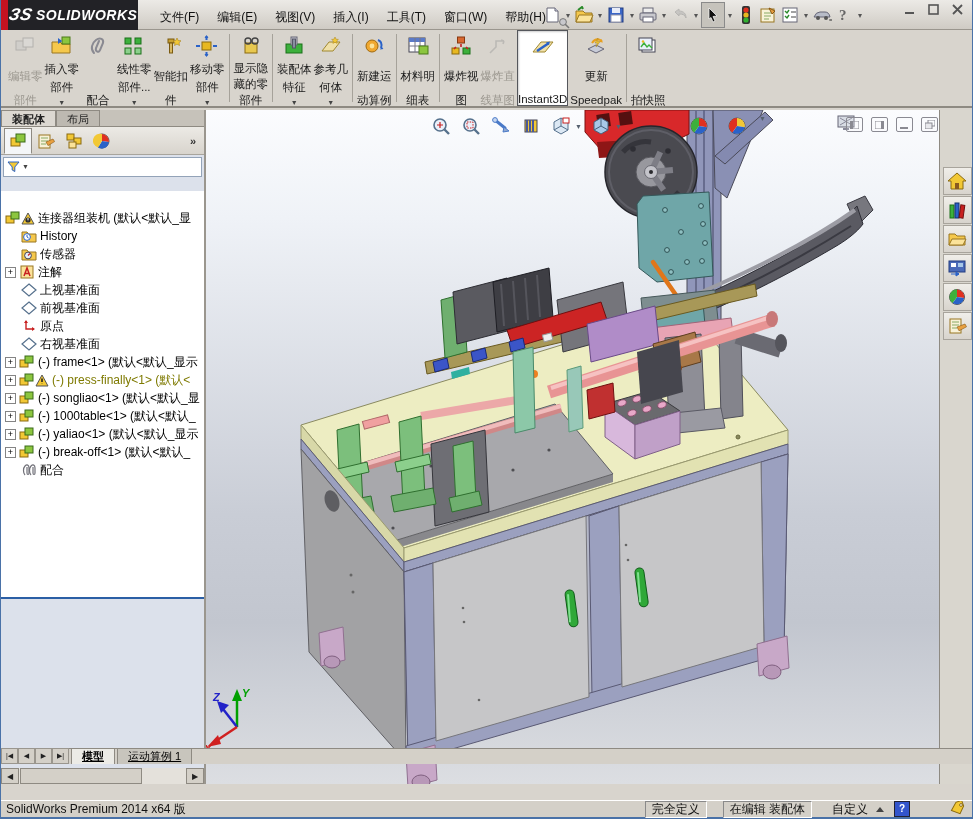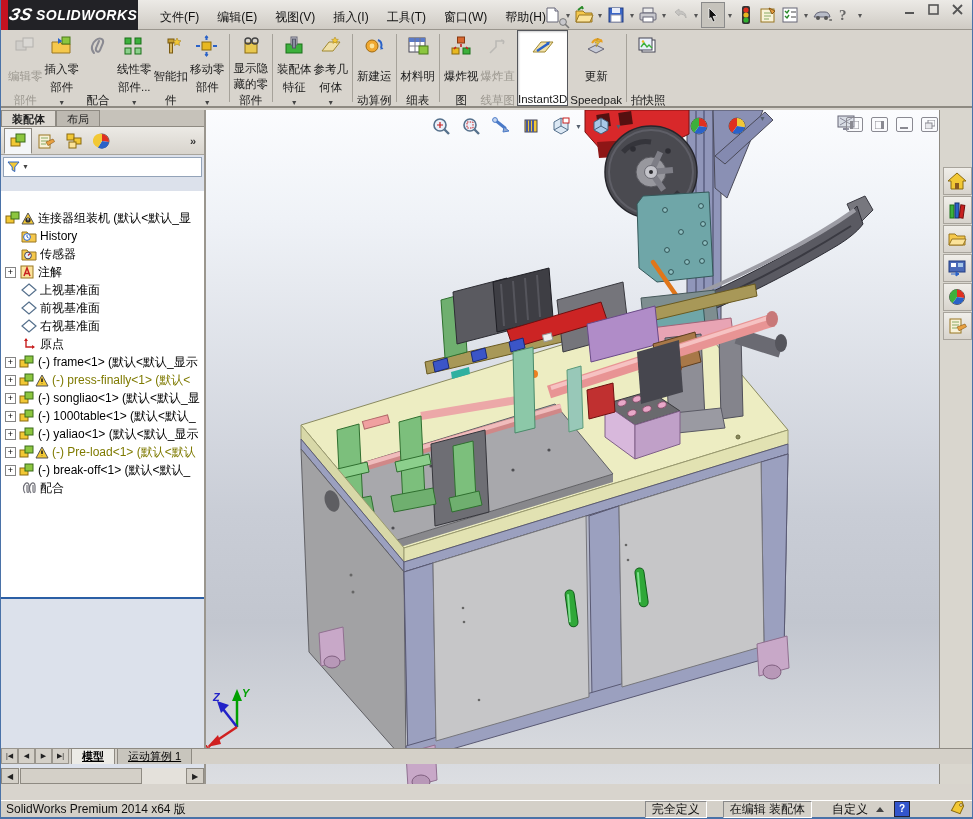--- a/index.html
+++ b/index.html
@@ -517,36 +517,36 @@
               <path d="M8 1 L15 7 L8 13 L1 7 Z" fill="none" stroke="#55708C" stroke-width="1.2"></path>
             </svg>
           </span>
         <span class="tlabel">前视基准面</span>
       </div>
       <div class="trow">
         <span class="tind"></span>
           <span class="tind2"></span>
         <span class="tico">
             <svg width="16" height="14" viewBox="0 0 16 14">
-              <path d="M8 1 L15 7 L8 13 L1 7 Z" fill="none" stroke="#55708C" stroke-width="1.2"></path>
-            </svg>
-          </span>
-        <span class="tlabel">右视基准面</span>
+              <path d="M5 2 v8 h8" fill="none" stroke="#C82020" stroke-width="1.4"></path>
+              <path d="M5 1 l2 3 h-4 z M14 10 l-3-2 v4 z" fill="#C82020"></path>
+            </svg>
+          </span>
+        <span class="tlabel">原点</span>
       </div>
 
       <div class="trow">
         <span class="tind"></span>
           <span class="tind2"></span>
         <span class="tico">
             <svg width="16" height="14" viewBox="0 0 16 14">
-              <path d="M5 2 v8 h8" fill="none" stroke="#C82020" stroke-width="1.4"></path>
-              <path d="M5 1 l2 3 h-4 z M14 10 l-3-2 v4 z" fill="#C82020"></path>
-            </svg>
-          </span>
-        <span class="tlabel">原点</span>
+              <path d="M8 1 L15 7 L8 13 L1 7 Z" fill="none" stroke="#55708C" stroke-width="1.2"></path>
+            </svg>
+          </span>
+        <span class="tlabel">右视基准面</span>
       </div>
 
       <div class="trow">
         <span class="texp"></span>
         <span class="tico">
             <svg width="16" height="14" viewBox="0 0 16 14">
               <rect x="1" y="5" width="8" height="7" fill="#F2C835" stroke="#8A6A10"></rect>
               <rect x="6" y="1" width="8" height="7" fill="#8CC63F" stroke="#3A6A1A"></rect>
             </svg>
           </span>
@@ -590,36 +590,20 @@
       </div>
       <div class="trow">
         <span class="texp"></span>
         <span class="tico">
             <svg width="16" height="14" viewBox="0 0 16 14">
               <rect x="1" y="5" width="8" height="7" fill="#F2C835" stroke="#8A6A10"></rect>
               <rect x="6" y="1" width="8" height="7" fill="#8CC63F" stroke="#3A6A1A"></rect>
             </svg>
           </span>
         <span class="tlabel">(-) yaliao&lt;1&gt; (默认&lt;默认_显示</span>
-      </div>
-      <div class="trow olive">
-        <span class="texp"></span>
-        <span class="tico">
-            <svg width="16" height="14" viewBox="0 0 16 14">
-              <rect x="1" y="5" width="8" height="7" fill="#F2C835" stroke="#8A6A10"></rect>
-              <rect x="6" y="1" width="8" height="7" fill="#8CC63F" stroke="#3A6A1A"></rect>
-            </svg>
-          </span>
-        <span class="tico">
-            <svg width="14" height="13" viewBox="0 0 14 13">
-              <path d="M7 1 L13 12 H1 Z" fill="#F2C835" stroke="#555"></path>
-              <path d="M7 4.5 v3.5 M7 9.8 v.1" stroke="#222" stroke-width="1.6"></path>
-            </svg>
-          </span>
-        <span class="tlabel">(-) Pre-load&lt;1&gt; (默认&lt;默认</span>
       </div>
       <div class="trow">
         <span class="texp"></span>
         <span class="tico">
             <svg width="16" height="14" viewBox="0 0 16 14">
               <rect x="1" y="5" width="8" height="7" fill="#F2C835" stroke="#8A6A10"></rect>
               <rect x="6" y="1" width="8" height="7" fill="#8CC63F" stroke="#3A6A1A"></rect>
             </svg>
           </span>
         <span class="tlabel">(-) break-off&lt;1&gt; (默认&lt;默认_</span>

